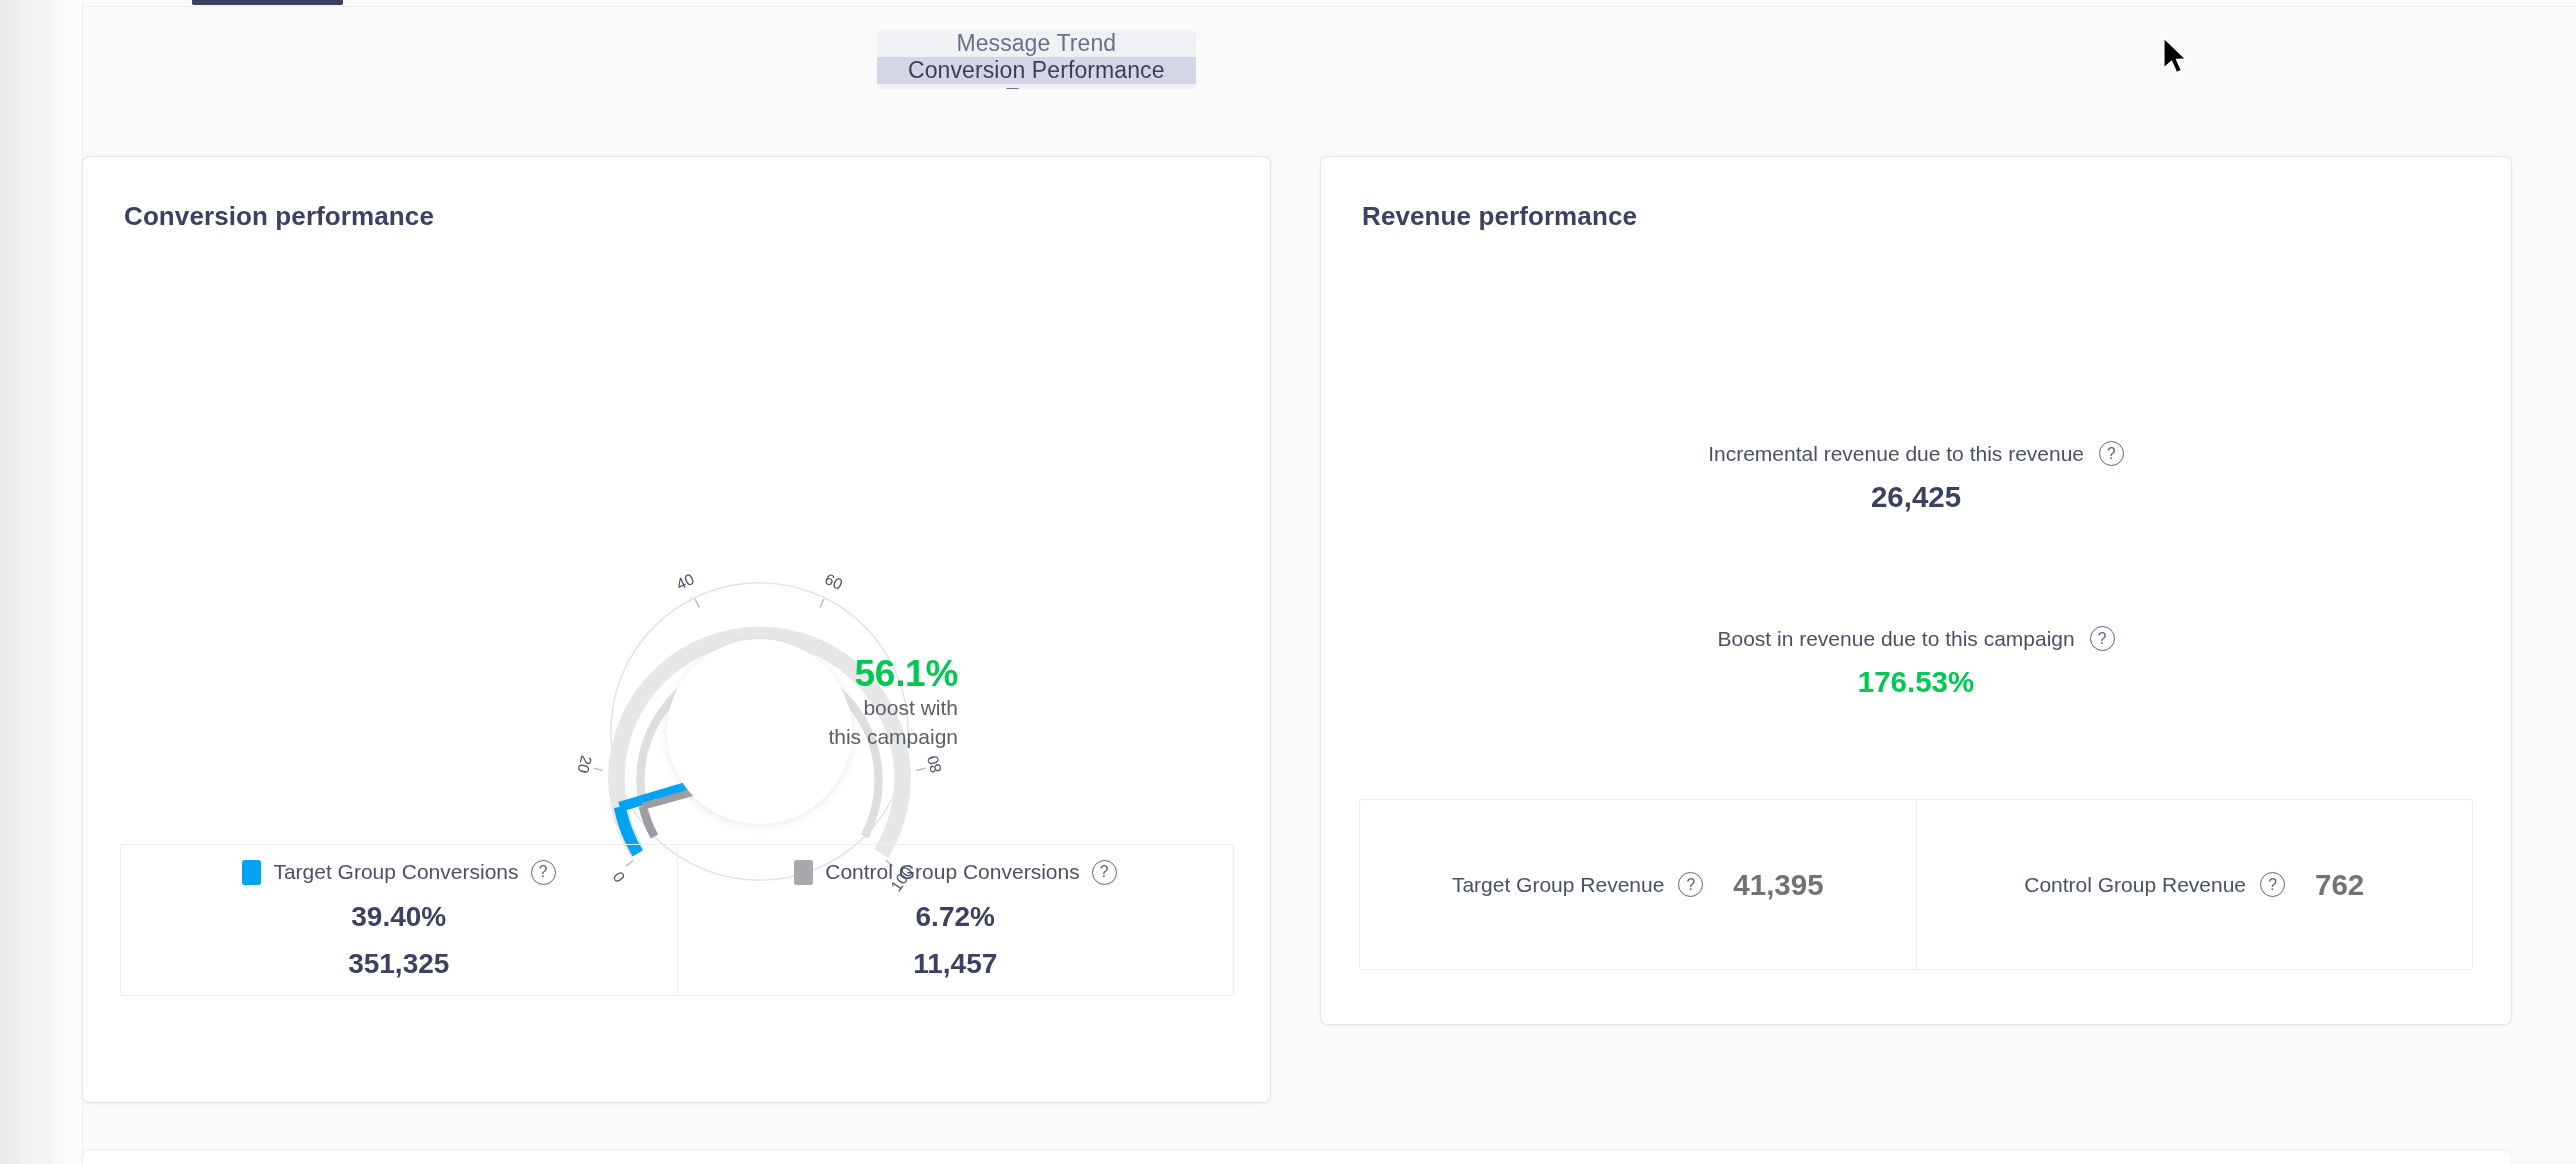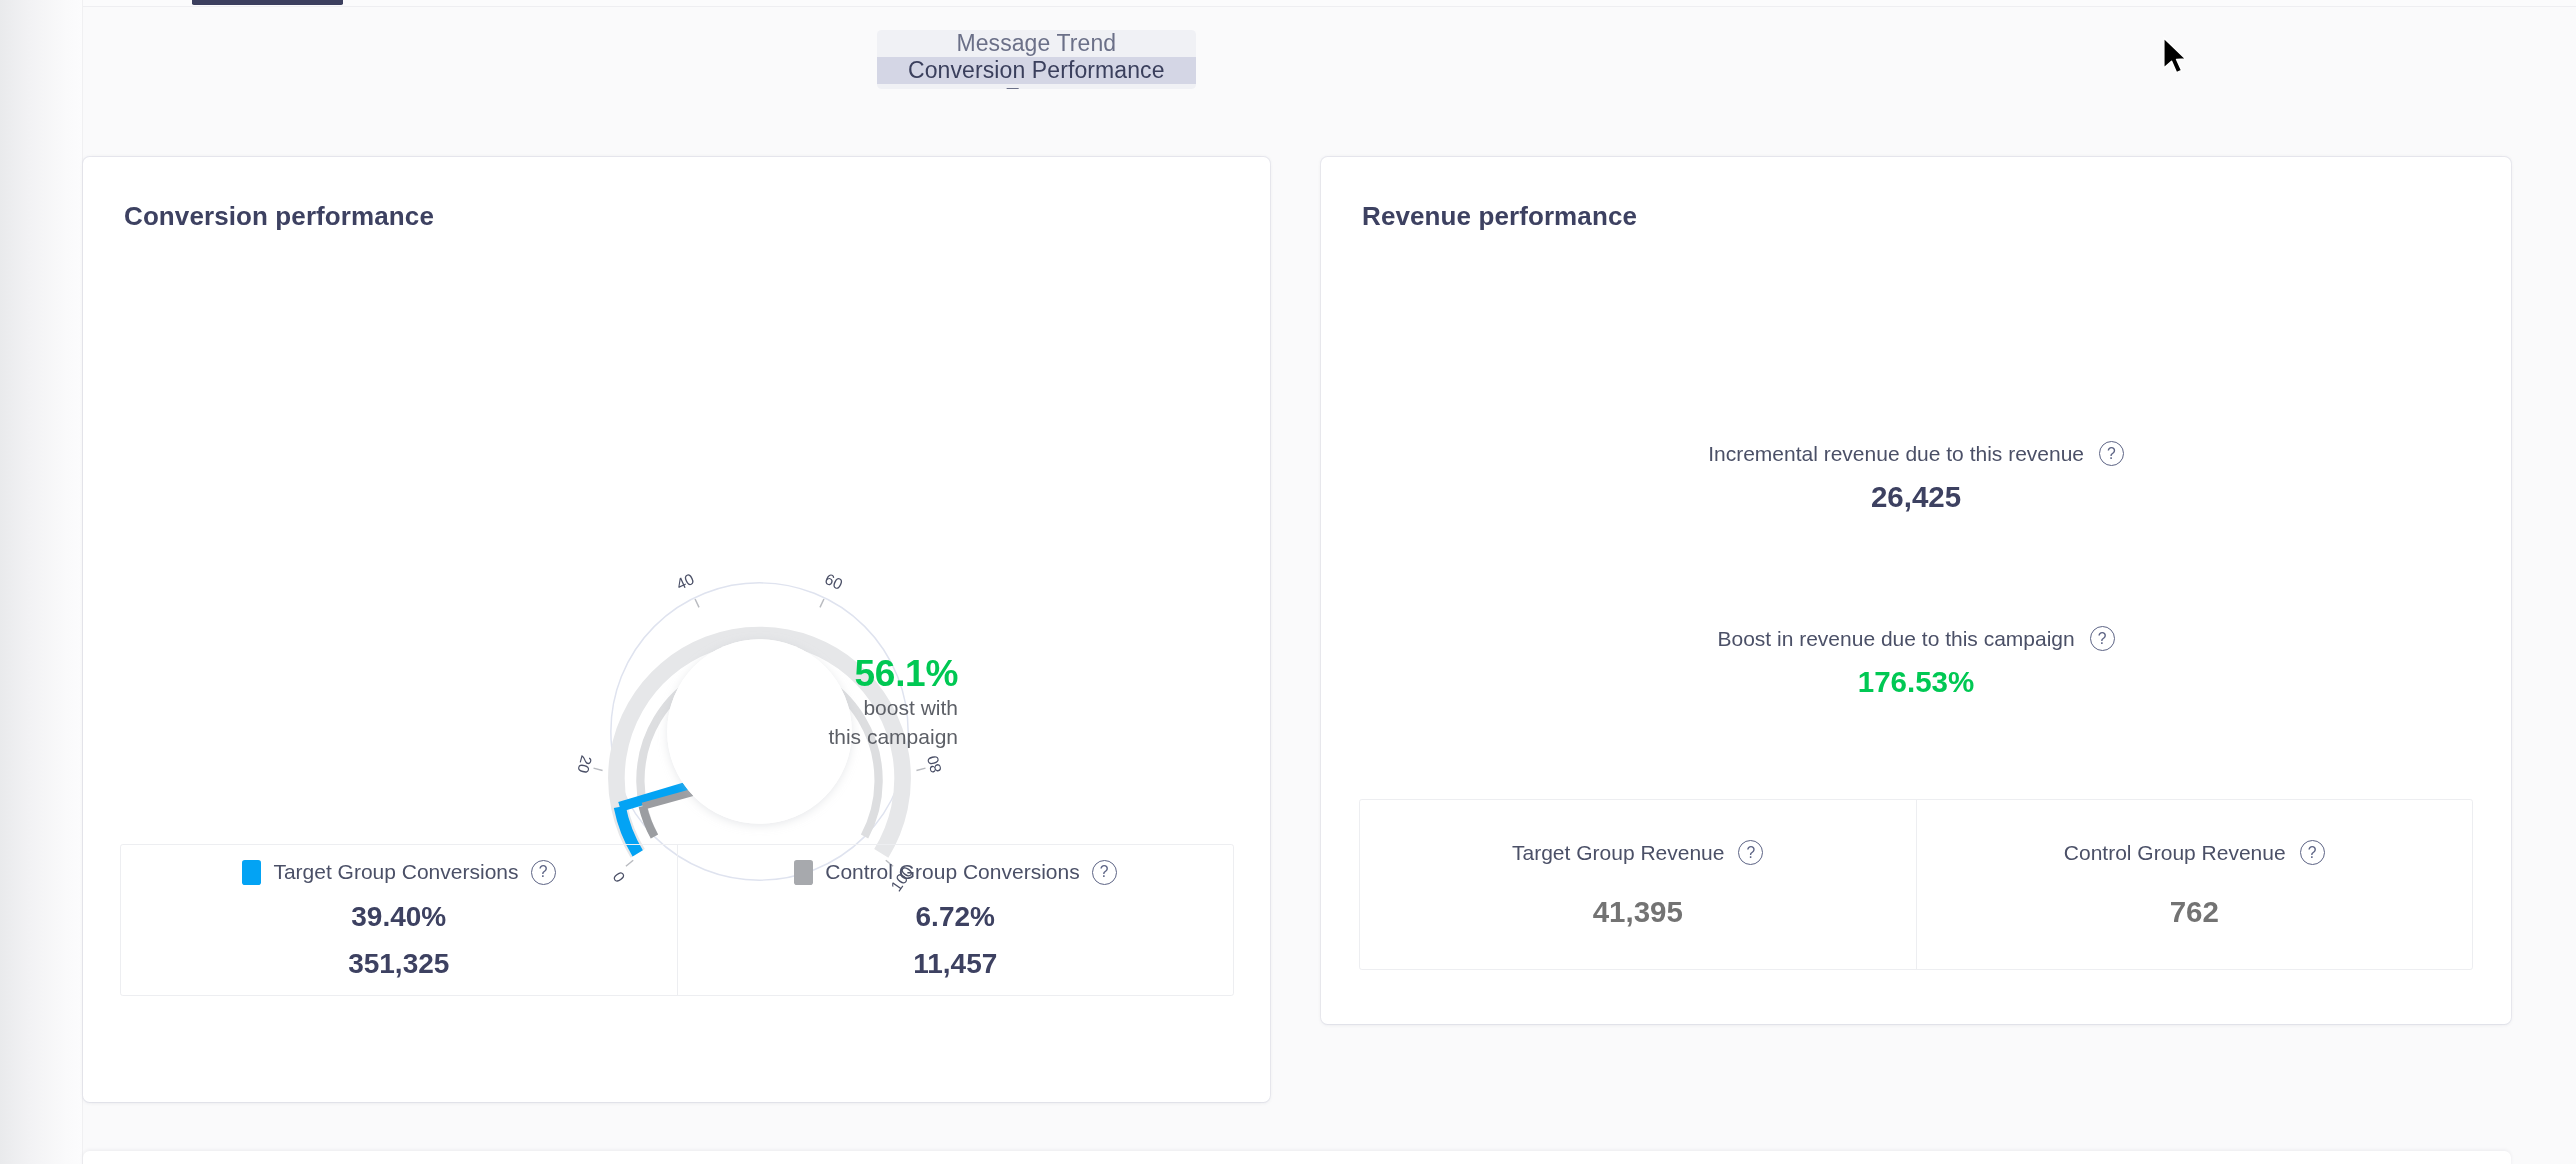--- a/index.html
+++ b/index.html
@@ -148,21 +148,21 @@
   .rev-number { margin-top: 14px; font-size: 29.5px; font-weight: bold; color: #3d4161; }
   .rev-number.green { color: #00c853; }
 
   .rev-boxes {
     position: absolute; left: 38px; top: 642px; width: 1114px; height: 171px;
     display: flex;
     border: 0.9px solid #edeef1;
     border-radius: 2.8px;
   }
   .rev-cell {
-    flex: 1 1 0; display: flex; flex-direction: column;
+    flex: 1 1 0; display: flex; flex-direction: row;
     align-items: center; justify-content: center; gap: 30px;
   }
   .rev-cell + .rev-cell { border-left: 0.9px solid #edeef1; }
   .rev-cell-label {
     display: inline-flex; align-items: center; gap: 14px;
     font-size: 21px; color: #4b5067;
   }
   .rev-cell-value { font-size: 29.5px; font-weight: bold; color: #737373; }
 
   

